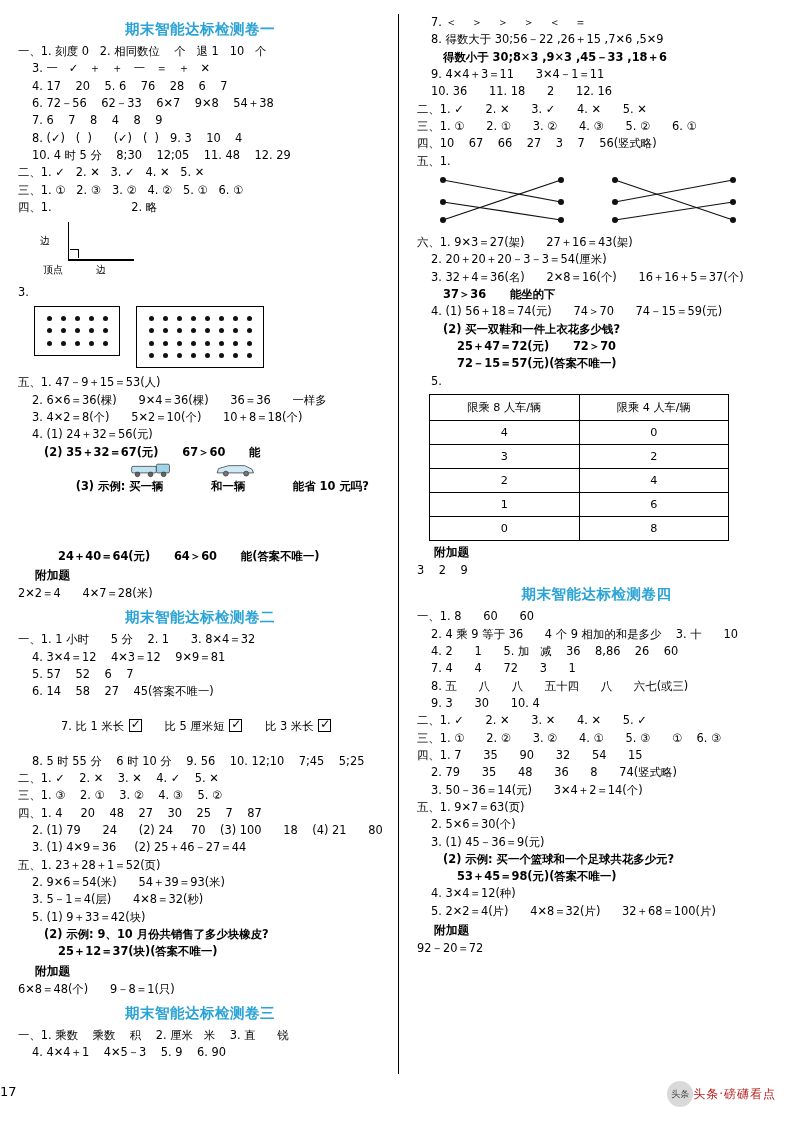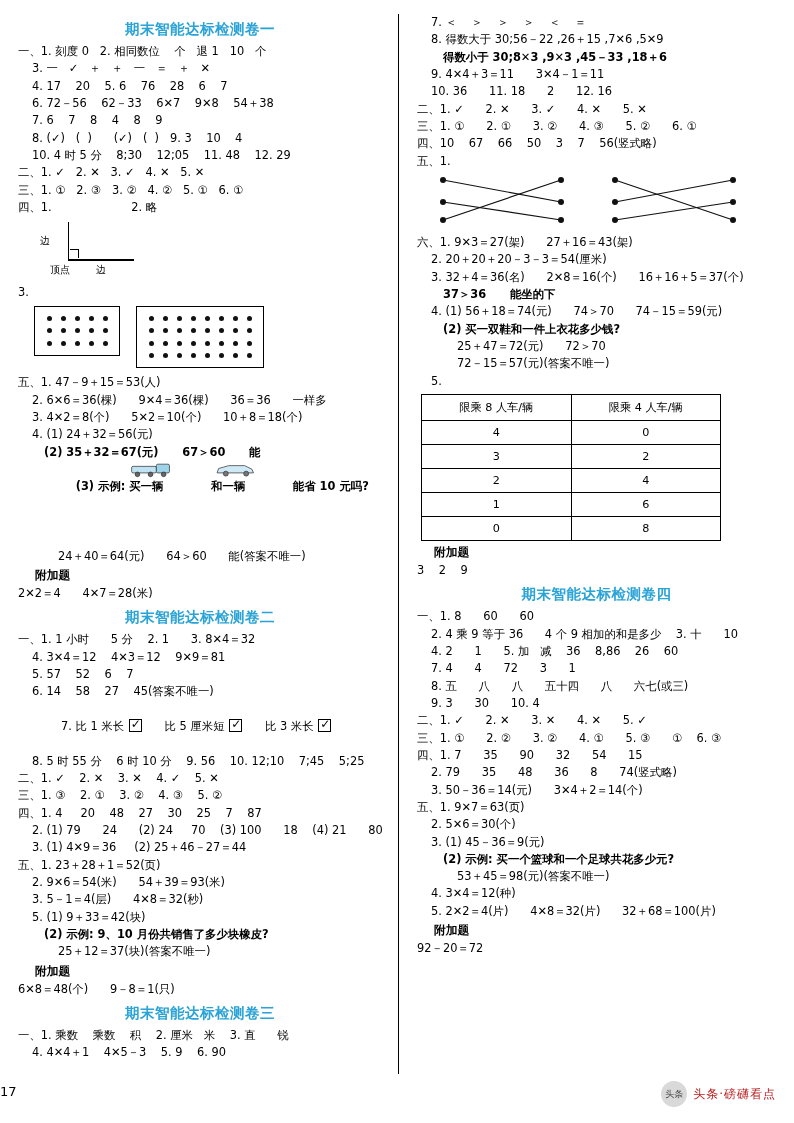--- a/index.html
+++ b/index.html
@@ -38,21 +38,21 @@
   }
   .line {
     font-size: 11.4px;
     line-height: 1.52;
     white-space: pre;
     margin: 0;
     letter-spacing: 0px;
   }
   .line.indent1 { padding-left: 14px; }
   .line.indent2 { padding-left: 26px; font-weight: bold; }
-  .line.indent3 { padding-left: 40px; }
+  .line.indent3 { padding-left: 40px; font-weight: bold; }
   .sub-title {
     font-size: 11.8px;
     font-weight: bold;
     margin: 3px 0 1px 0;
     padding-left: 17px;
   }
   .page-num {
     position: absolute;
     bottom: 24px; left: 0; right: 0;
     font-size: 13px;
@@ -68,40 +68,40 @@
   .dotbox { border: 1.3px solid #000; padding: 6px 7px; }
   .dotrow { display:flex; }
   .dot { width: 5px; height:5px; border-radius:50%; background:#111; margin: 3.6px 4.5px; }
   
   .veh { display:inline-block; width: 44px; height: 16px; vertical-align: -4px; }
   
   .match-wrap { display:flex; gap: 22px; margin: 2px 0 6px 16px;}
   
   table.busT {
     border-collapse: collapse;
-    margin: 4px 0 4px 4px;
+    margin: 4px 0 4px 12px;
     width: 300px;
     font-size: 11.2px;
   }
   table.busT td, table.busT th {
     border: 1.1px solid #000;
     text-align: center;
     padding: 5px 2px;
     font-weight: normal;
   }
   table.busT th { font-weight: normal; }
   
   .ckbox { display:inline-block; width:13px; height:13px; border:1.1px solid #000; position:relative; vertical-align:-2px; margin:0 1px;}
   .ckbox.checked::after {
     content:"✓"; position:absolute; left:1px; top:-3px; font-size:12px; line-height:14px;
   }
   
   .watermark {
     position:absolute; right: 18px; bottom: 16px;
-    display:flex; align-items:center; gap:6px;
+    display:flex; align-items:center; 
     color:#555; font-size:12px;
   }
   .wm-circle {
     width: 26px; height:26px; border-radius:50%;
     background:#d9d9d9; display:flex; align-items:center; justify-content:center;
     font-size:9px; color:#444;
   }
   .wm-text { color:#b91c1c; font-size: 12px; letter-spacing:1px;}
 </style>
 </head>
@@ -123,21 +123,21 @@
       <div class="line">二、1. ✓   2. ✕   3. ✓   4. ✕   5. ✕</div>
       <div class="line">三、1. ①   2. ③   3. ②   4. ②   5. ①   6. ①</div>
       <div class="line">四、1.                      2. 略</div>
 
       <div class="angle-box">
         <div class="angle-v"></div>
         <div class="angle-h"></div>
         <div class="angle-sq"></div>
         <span class="lbl" style="left:6px; top:16px;">边</span>
         <span class="lbl" style="left:62px; top:45px;">边</span>
-        <span class="lbl" style="left:9px; top:45px;margin-left:7px;">顶点</span>
+        <span class="lbl" style="left:9px; top:45px;">顶点</span>
       </div>
 
       <div class="line">3.</div>
 
       <div class="dots-wrap">
         <div class="dotbox" id="grid1">
             <div class="dotrow">
               <div class="dot"></div>
               <div class="dot"></div>
               <div class="dot"></div>
@@ -258,21 +258,21 @@
     </div>
 
     <div class="col right">
       <div class="line indent1">7. ＜    ＞    ＞    ＞    ＜    ＝</div>
       <div class="line indent1">8. 得数大于 30;56－22 ,26＋15 ,7✕6 ,5✕9</div>
       <div class="line indent2">得数小于 30;8✕3 ,9✕3 ,45－33 ,18＋6</div>
       <div class="line indent1">9. 4✕4＋3＝11      3✕4－1＝11</div>
       <div class="line indent1">10. 36      11. 18      2      12. 16</div>
       <div class="line">二、1. ✓      2. ✕      3. ✓      4. ✕      5. ✕</div>
       <div class="line">三、1. ①      2. ①      3. ②      4. ③      5. ②      6. ①</div>
-      <div class="line">四、10    67    66    50    3    7    56(竖式略)</div>
+      <div class="line">四、10    67    66    27    3    7    56(竖式略)</div>
       <div class="line">五、1.</div>
 
       <div class="match-wrap">
         <svg width="150" height="56" viewBox="0 0 150 56">
           <circle cx="10" cy="8" r="3" fill="#111"></circle>
             <circle cx="10" cy="30" r="3" fill="#111"></circle>
             <circle cx="10" cy="48" r="3" fill="#111"></circle>
           <circle cx="128" cy="8" r="3" fill="#111"></circle>
             <circle cx="128" cy="30" r="3" fill="#111"></circle>
             <circle cx="128" cy="48" r="3" fill="#111"></circle>

